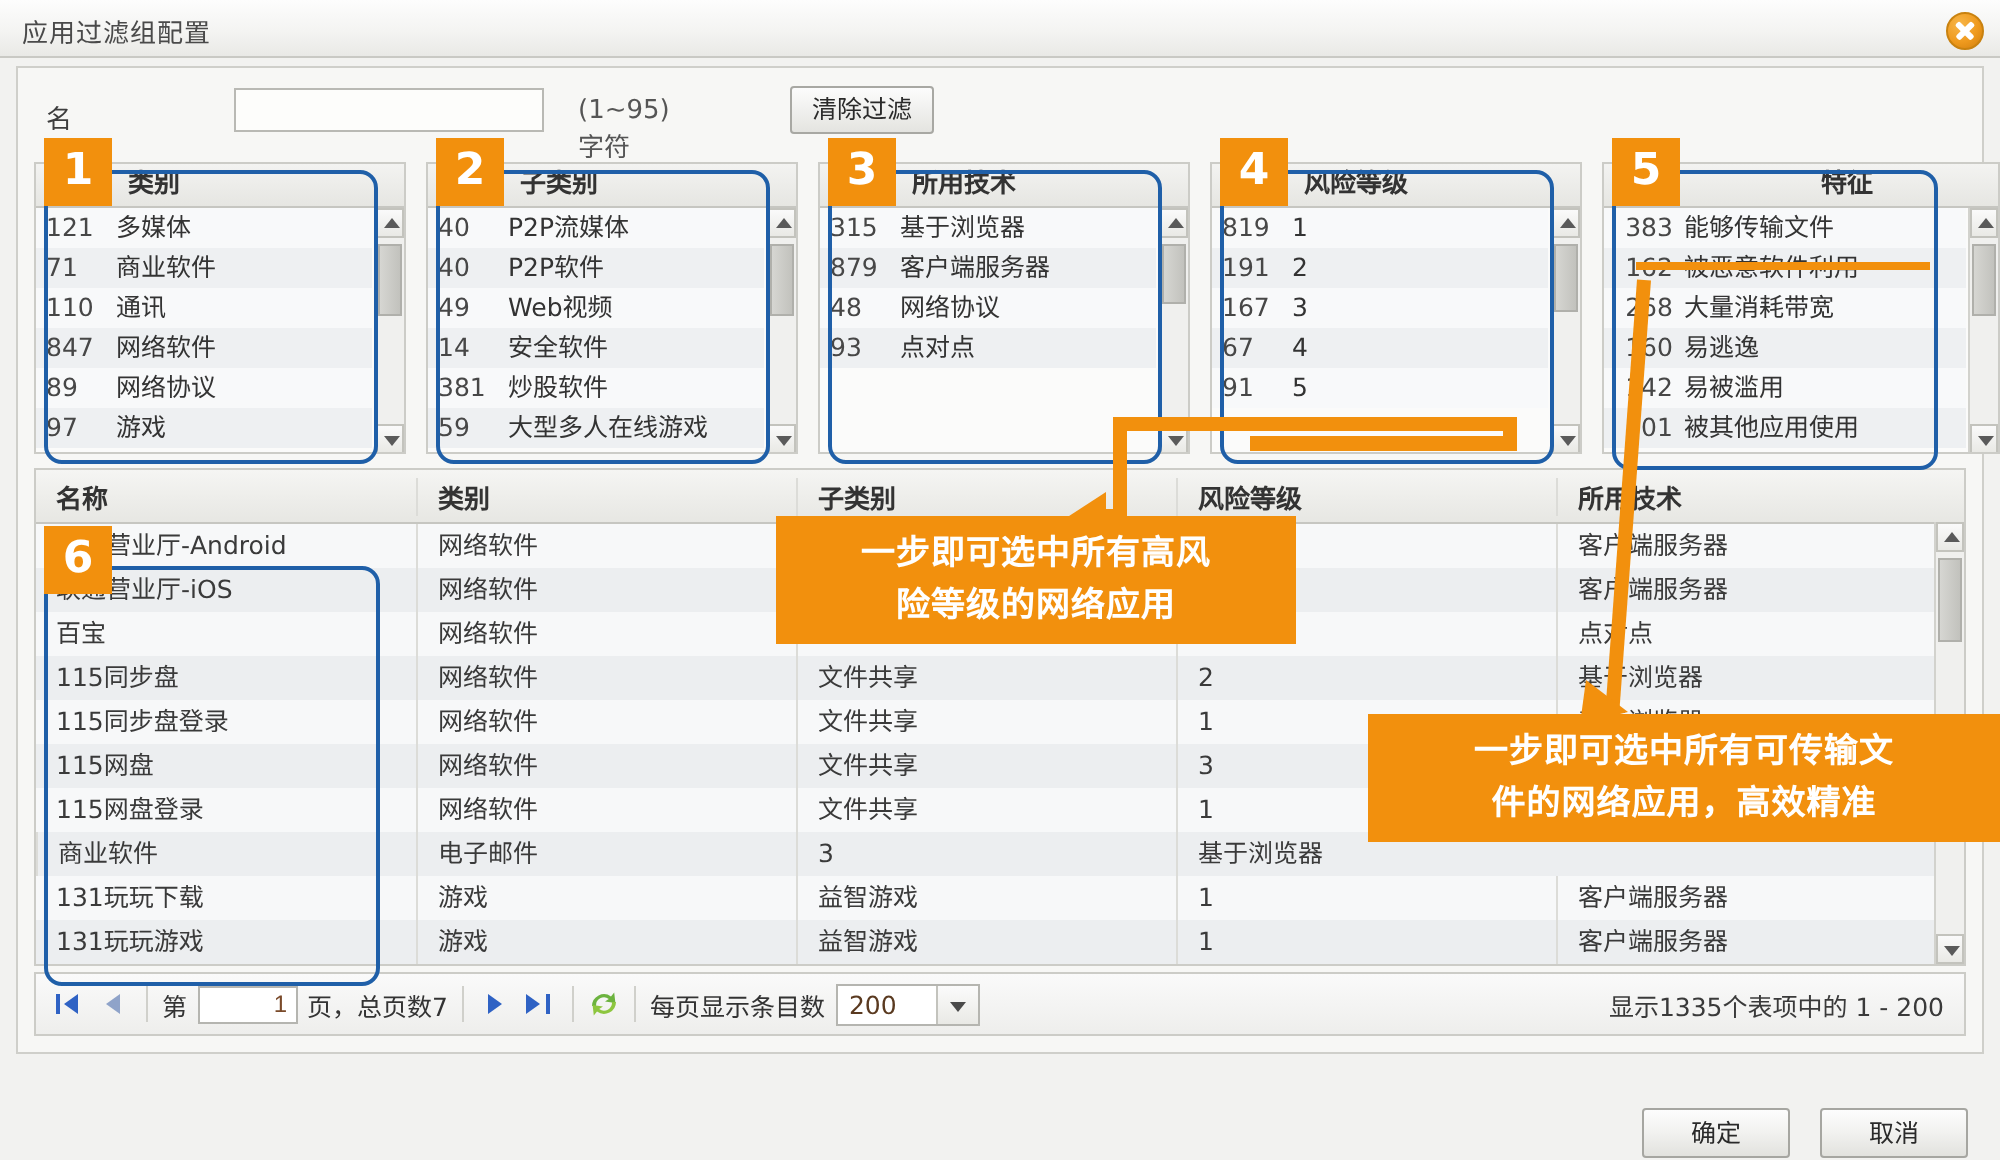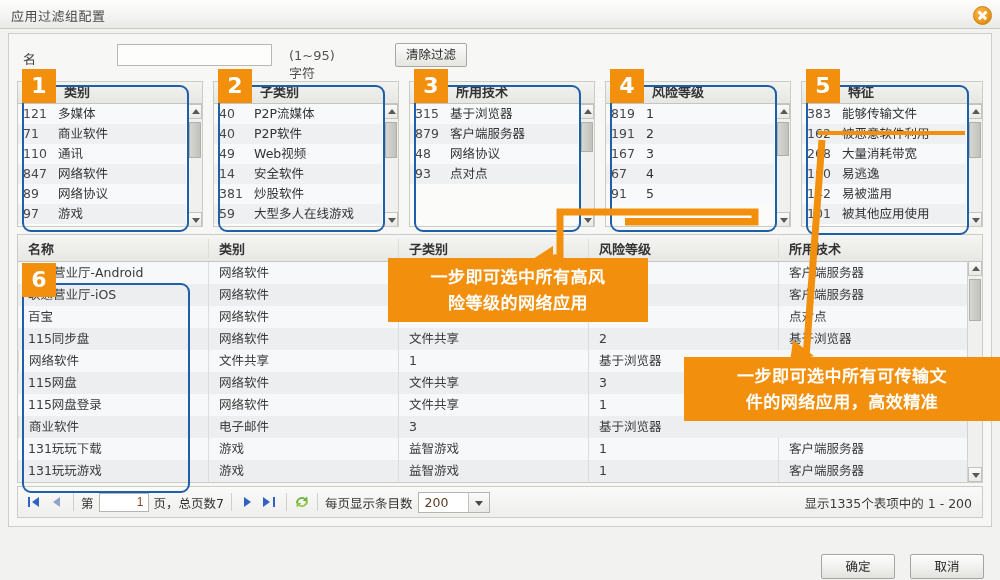--- a/index.html
+++ b/index.html
@@ -411,21 +411,21 @@
               </div>
           </div>
           <div class="vscroll">
             <div class="vs-up"></div>
             <div class="vs-thumb" style="top:18px; height:34px;"></div>
             <div class="vs-dn"></div>
           </div>
         </div>
       </div>
 
-      <div class="fpanel" style="left:784px; width:182px;">
+      <div class="fpanel" style="left:784px; width:199px;text-align:center;">
         <div class="fpanel-head">特征</div>
         <div class="fp-body">
           <div class="fp-rows">
             <div class="frow even">
                 <span class="cnt">383</span>
                 <span class="lbl hl">能够传输文件</span>
               </div>
             <div class="frow odd">
                 <span class="cnt">162</span>
                 <span class="lbl">被恶意软件利用</span>
@@ -487,20 +487,21 @@
             <div class="td col-tech">点对点</div>
           </div>
         <div class="trow odd">
             <div class="td col-name">115同步盘</div>
             <div class="td col-cat">网络软件</div>
             <div class="td col-sub">文件共享</div>
             <div class="td col-risk">2</div>
             <div class="td col-tech">基于浏览器</div>
           </div>
         <div class="trow even">
+            <div class="td col-name">115同步盘登录</div>
             <div class="td col-cat">网络软件</div>
             <div class="td col-sub">文件共享</div>
             <div class="td col-risk">1</div>
             <div class="td col-tech">基于浏览器</div>
           </div>
         <div class="trow odd">
             <div class="td col-name">115网盘</div>
             <div class="td col-cat">网络软件</div>
             <div class="td col-sub">文件共享</div>
             <div class="td col-risk">3</div>

